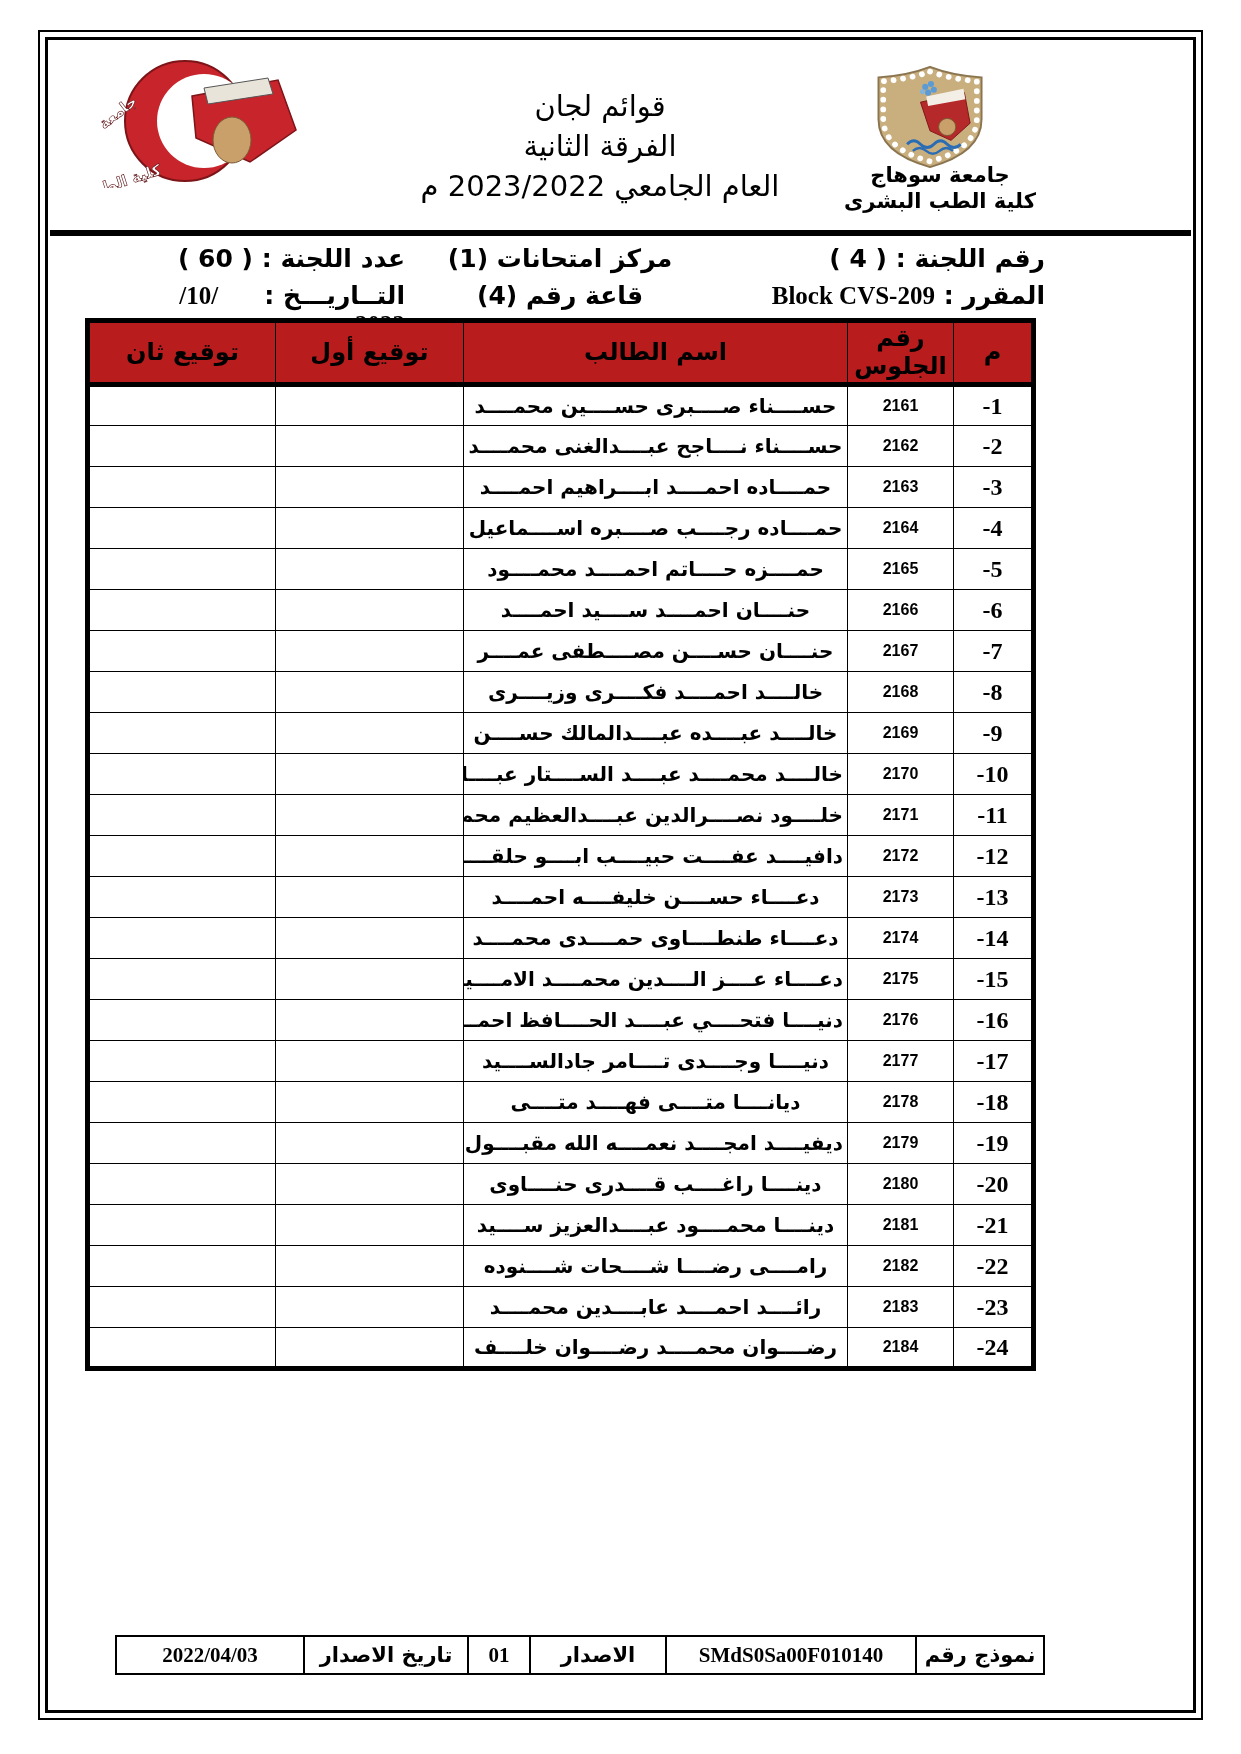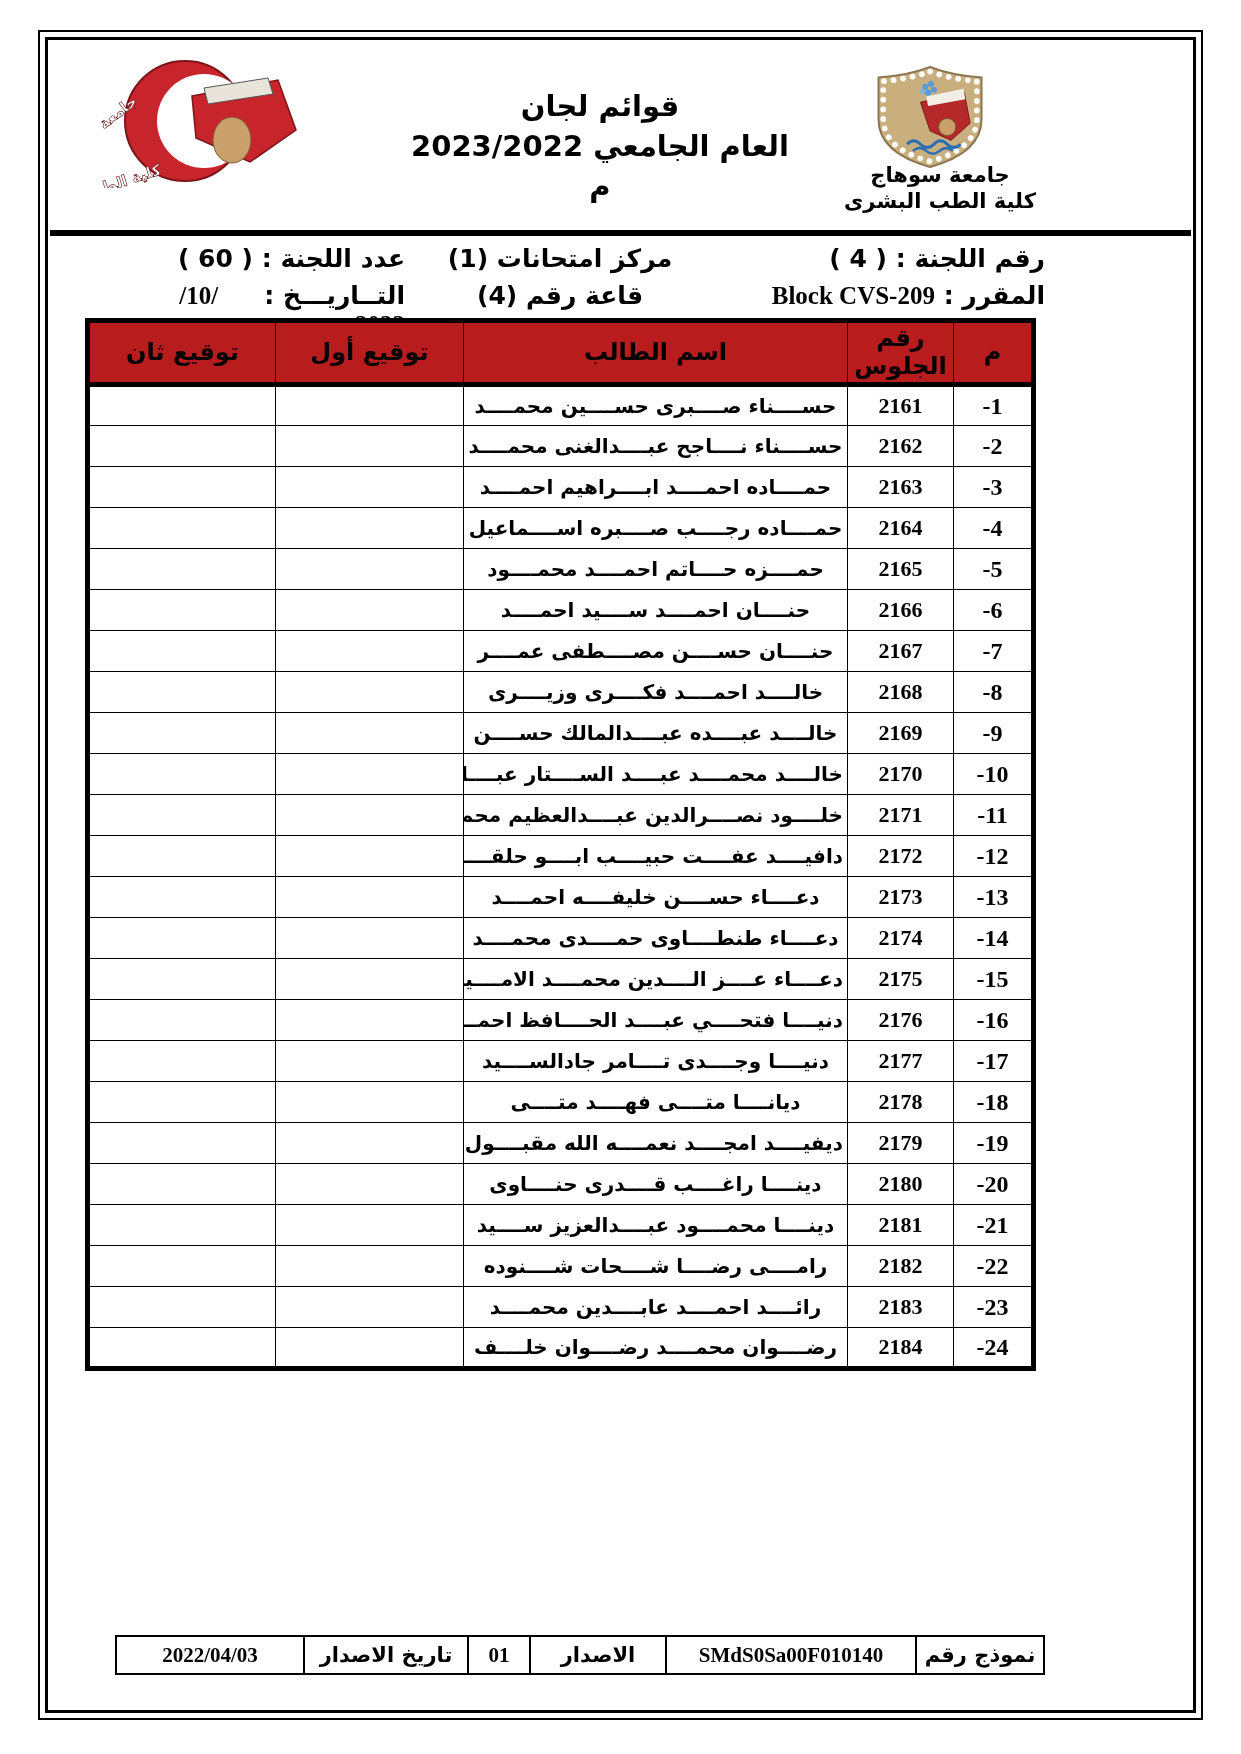--- a/index.html
+++ b/index.html
@@ -14,21 +14,21 @@
     overflow:hidden;
   }
   .frame-outer { position:absolute; left:38px; top:30px; right:38px; bottom:34px; border:2px solid #000; }
   .frame-inner { position:absolute; left:45px; top:37px; right:45px; bottom:41px; border:3px solid #000; }
 
   
   .logo-crescent { position:absolute; left:100px; top:58px; width:215px; height:130px; }
   .dept-text { position:absolute; left:92px; top:182px; width:235px; text-align:center;
                font-size:22px; font-weight:bold; direction:rtl; }
   .center-titles { position:absolute; left:400px; top:86px; width:400px; text-align:center; direction:rtl; }
-  .center-titles .t { font-size:29px; font-weight:bold; line-height:1.38; }
+  .center-titles .t { font-size:29px; font-weight:normal; line-height:1.38; }
   .logo-shield { position:absolute; left:868px; top:64px; width:125px; height:105px; }
   .univ-text { position:absolute; left:840px; top:163px; width:200px; text-align:center;
                font-size:21px; font-weight:bold; direction:rtl; line-height:1.22; }
   .top-rule { position:absolute; left:50px; right:50px; top:230px; height:6px; background:#000; }
 
   
   .info-grid {
     position:absolute; left:110px; top:244px; width:935px;
     display:grid; grid-template-columns:330px 310px 295px;
     direction:rtl; row-gap:8px;
@@ -49,22 +49,22 @@
   }
   .main-table th {
     background:#b91c1c; border:1px solid #000; border-bottom:5px solid #000;
     font-size:24px; font-weight:bold; height:62px; line-height:1.15; padding:2px;
   }
   .main-table td { border:1px solid #000; height:41px; padding:0 4px; overflow:hidden; }
   .col-serial { width:80px; }  .col-seat { width:106px; } .col-name { width:384px; }
   .col-sig1 { width:188px; }   .col-sig2 { width:188px; }
   td.serial { direction:ltr; text-align:center; font-family:"Liberation Serif", serif;
               font-size:24px; font-weight:bold; }
-  td.seat   { text-align:center; font-family:Liberation Serif, serif;
-              font-size:22px; font-weight:bold; }
+  td.seat   { text-align:center; font-family:Liberation Sans, sans-serif;
+              font-size:16px; font-weight:bold; }
   td.name   { text-align:center; font-size:20px; font-weight:bold; white-space:nowrap; }
 
   
   .footer-table {
     position:absolute; left:115px; top:1635px;
     border-collapse:collapse; table-layout:fixed; direction:rtl;
     width:920px; border:2px solid #000;
   }
   .footer-table td { border:2px solid #000; height:38px; text-align:center;
                      font-size:21px; font-weight:bold; padding:0 6px; }
@@ -85,20 +85,21 @@
     <circle cx="104" cy="63" r="47" fill="#ffffff"></circle>
     <polygon points="92,38 178,22 196,72 150,104 96,80" fill="#c8242b" stroke="#7d1418" stroke-width="1.5"></polygon>
     <polygon points="104,30 168,20 173,36 108,46" fill="#e8e4da" stroke="#555" stroke-width="1"></polygon>
     <ellipse cx="132" cy="82" rx="19" ry="23" fill="#caa06a" stroke="#7a5a33" stroke-width="1"></ellipse>
     <text x="38" y="45" font-size="15" font-weight="bold" fill="#ffffff" stroke="#5a0d10" stroke-width="0.6" transform="rotate(-38 38 45)" direction="rtl">جامعة سوهاج</text>
     <text x="62" y="116" font-size="15" font-weight="bold" fill="#ffffff" stroke="#5a0d10" stroke-width="0.6" transform="rotate(-18 62 116)" direction="rtl">كلية الطب</text>
   </svg>
 
   <div class="center-titles">
     <div class="t">قوائم لجان</div>
+    <div class="t">الفرقة الثانية</div>
     <div class="t">العام الجامعي 2023/2022 م</div>
   </div>
 
   <svg class="logo-shield" viewBox="0 0 125 110">
     <path d="M62,3 C80,10 100,13 116,14 L116,58 C116,84 95,99 62,108 C29,99 8,84 8,58 L8,14 C24,13 44,10 62,3 Z" fill="#c9ae7e" stroke="#8a7550" stroke-width="2"></path>
     <path d="M62,8 C79,14 98,17 111,18 L111,57 C111,80 92,94 62,102 C32,94 13,80 13,57 L13,18 C26,17 45,14 62,8 Z" fill="none" stroke="#ffffff" stroke-width="6" stroke-dasharray="0.1 10" stroke-linecap="round"></path>
     <g>
       <circle cx="57" cy="24" r="3.2" fill="#5b9bd5"></circle>
         <circle cx="63" cy="21" r="3.2" fill="#5b9bd5"></circle>
       <circle cx="66" cy="27" r="3.2" fill="#5b9bd5"></circle>

